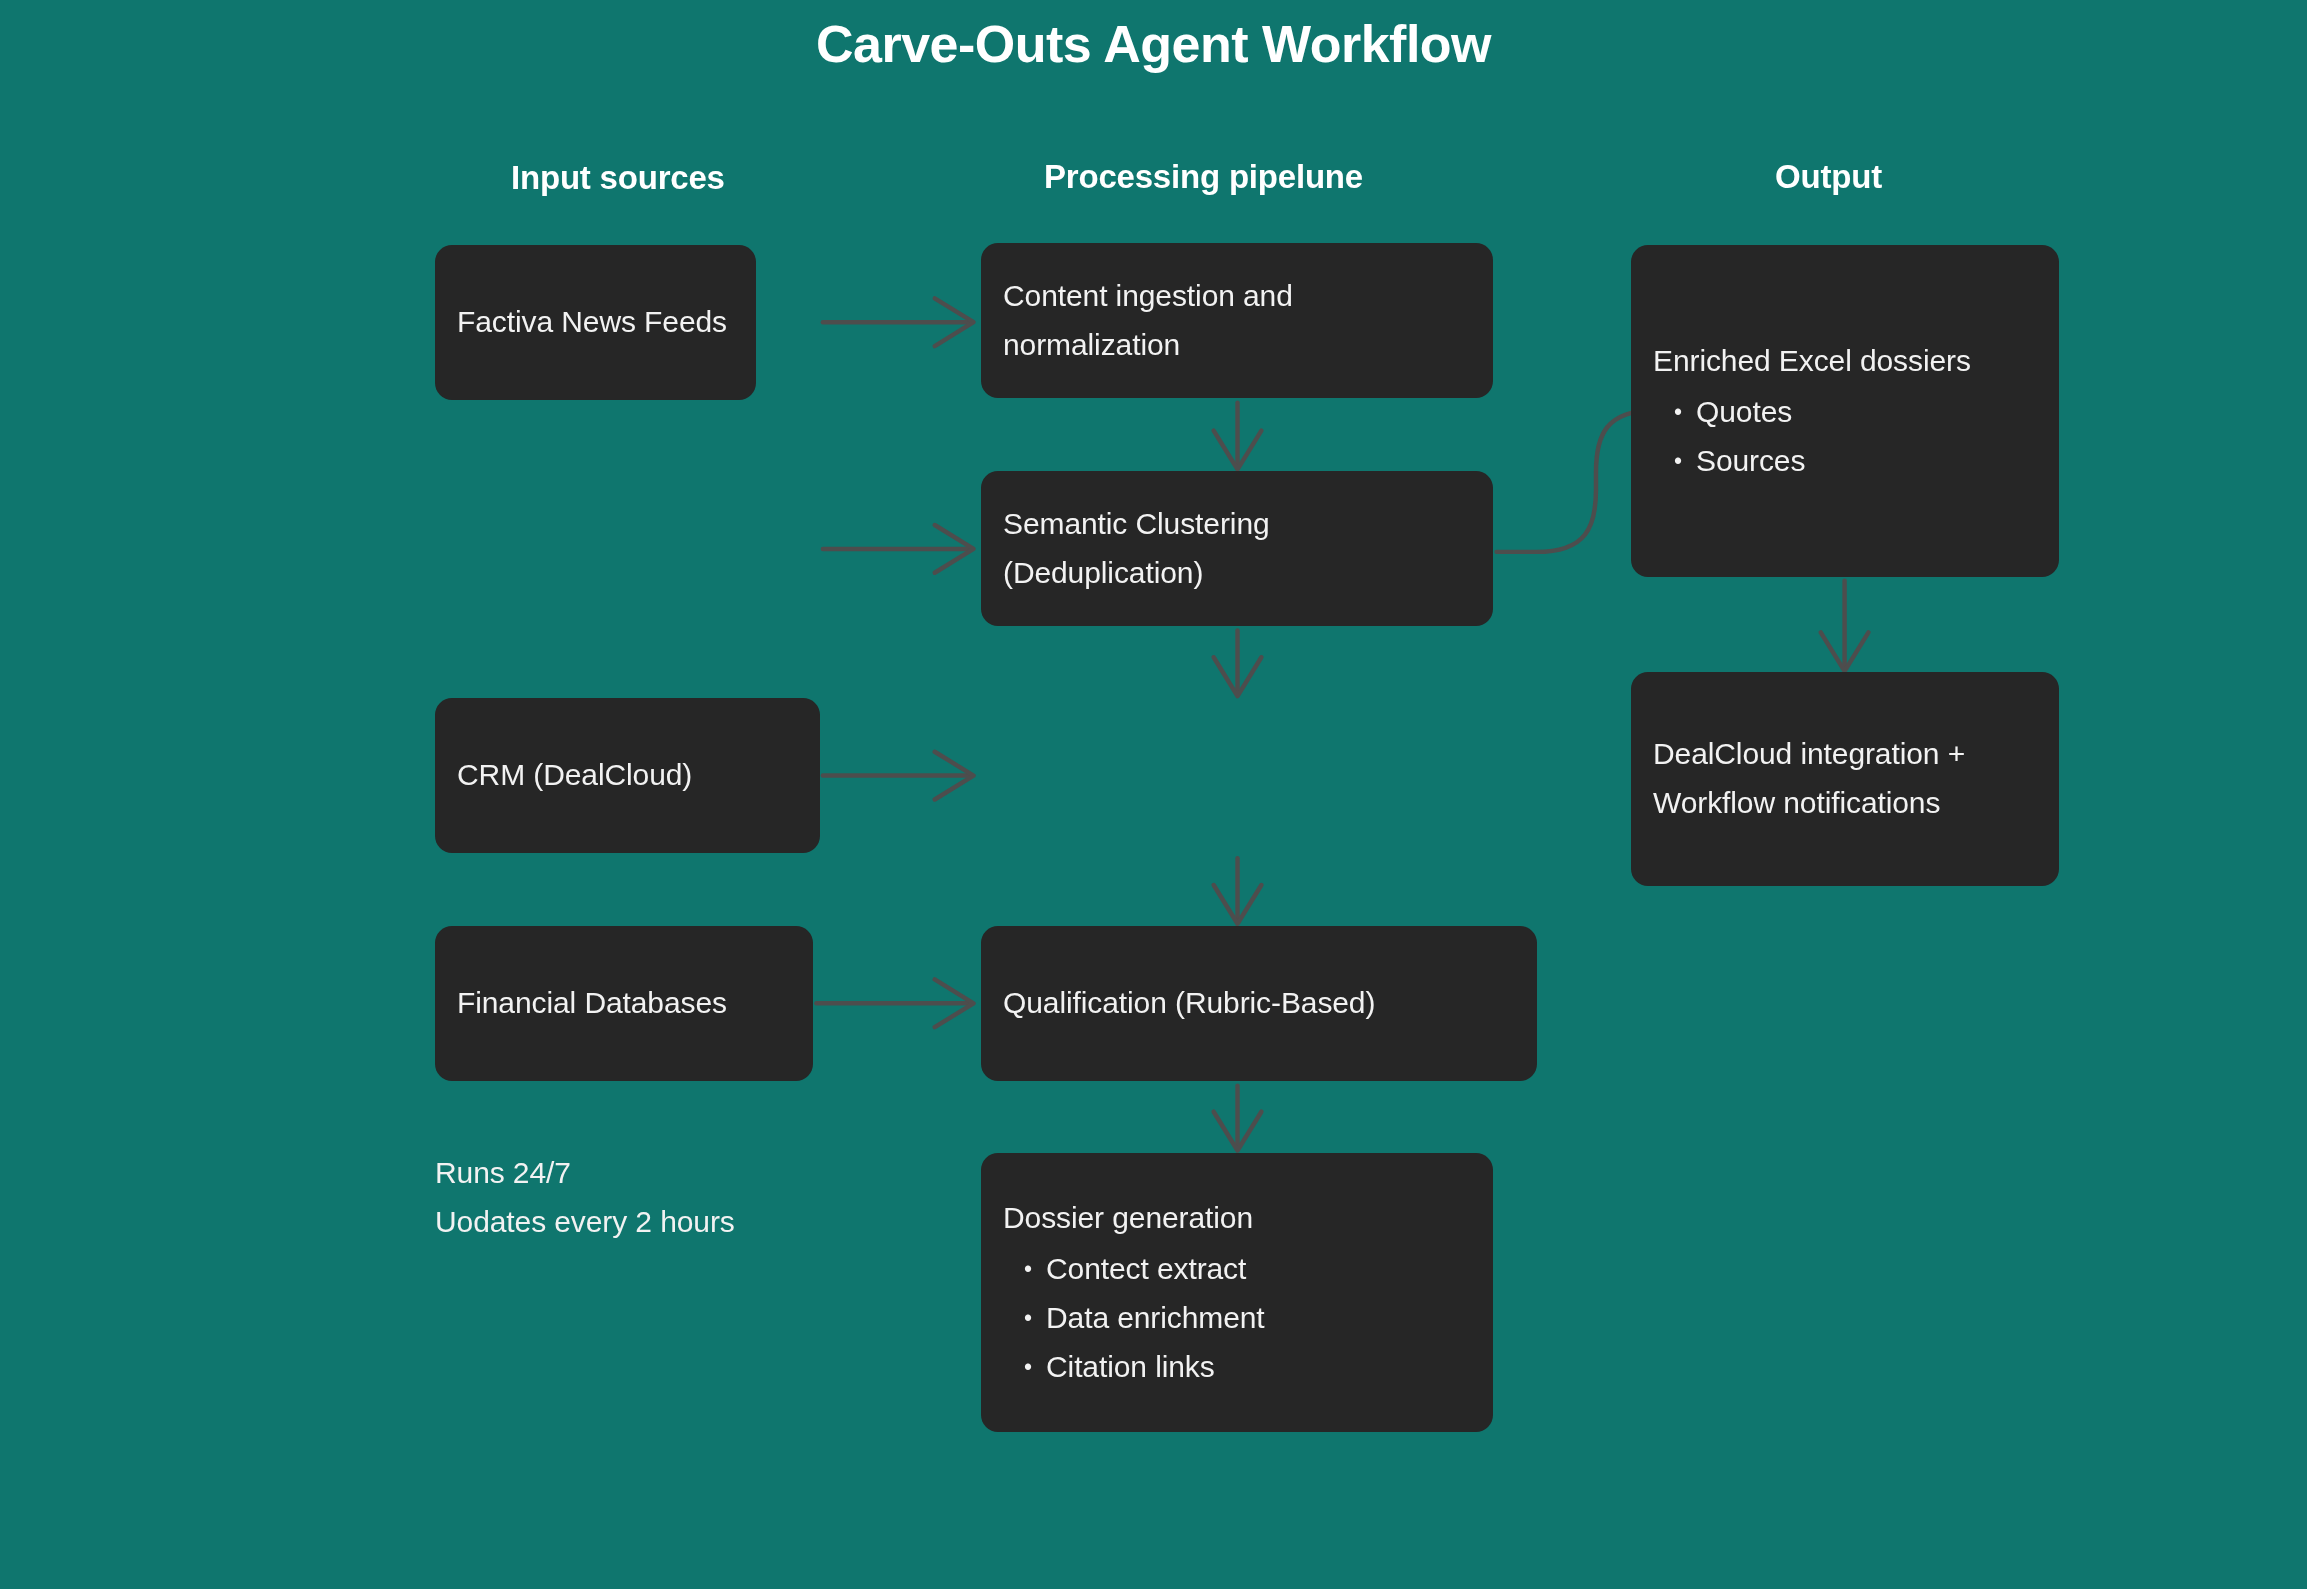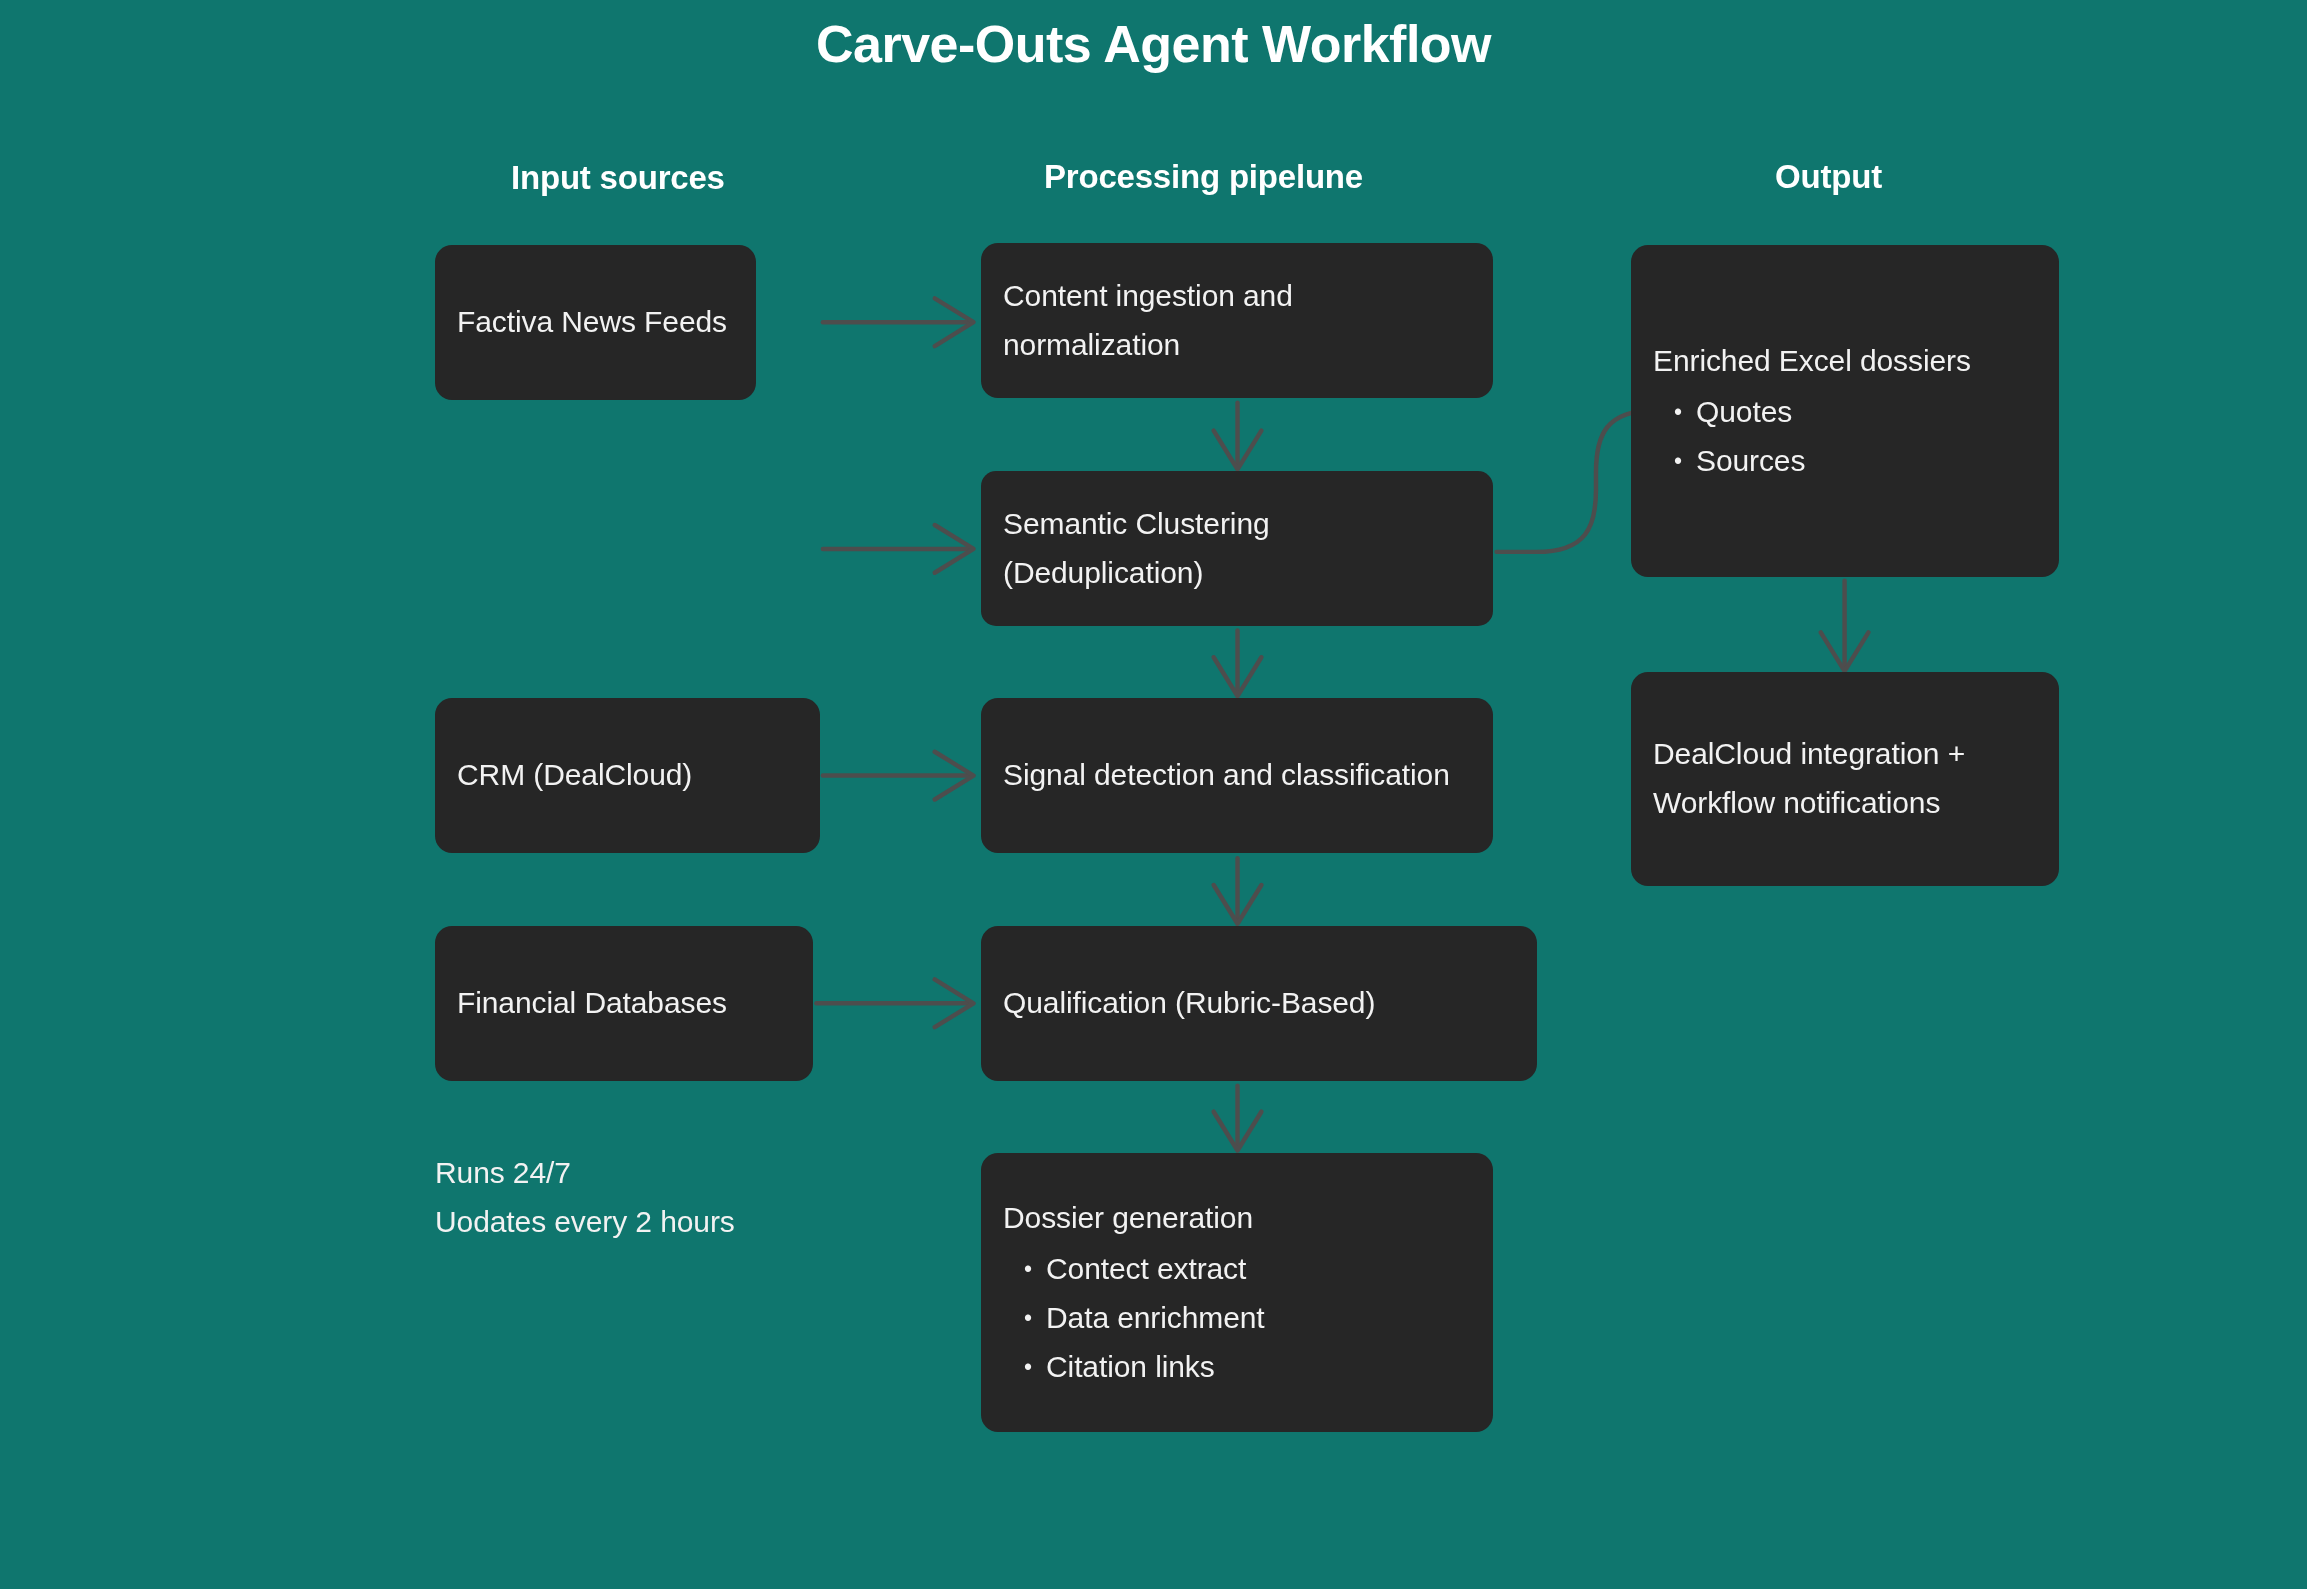--- a/index.html
+++ b/index.html
@@ -86,21 +86,21 @@
   }
 
   
   #n-factiva   { left: 435px; top: 245px;  width: 321px; height: 155px; }
   #n-factset   { left: 435px; top: 471px;  width: 385px; height: 155px; }
   #n-crm       { left: 435px; top: 698px; width: 385px; height: 155px; }
   #n-findb     { left: 435px; top: 926px; width: 378px; height: 155px; }
 
   
   #p-ingestion { left: 981px; top: 243px;  width: 512px; height: 155px; }
-  #p-semantic  { left: 981px; top: 471px;  width: 512px; height: 155px; border-radius: 15px; }
+  #p-semantic  { left: 981px; top: 471px;  width: 512px; height: 155px; }
   #p-signal    { left: 981px; top: 698px; width: 512px; height: 155px; }
   #p-qualify   { left: 981px; top: 926px; width: 556px; height: 155px; }
   #p-dossier   { left: 981px; top: 1153px; width: 512px; height: 279px; }
   #p-dossier .node-title { margin-bottom: 3px; }
 
   
   #o-excel     { left: 1631px; top: 245px;  width: 428px; height: 332px; }
   #o-excel .node-title { margin-bottom: 3px; }
   #o-dealcloud { left: 1631px; top: 672px; width: 428px; height: 214px; }
 
@@ -203,23 +203,20 @@
   <div class="status-note">
     <div>Runs 24/7</div>
     <div>Uodates every 2 hours</div>
   </div>
 
   <div class="node" id="p-ingestion">
     <div class="node-title">Content ingestion and normalization</div>
   </div>
   <div class="node" id="p-semantic">
     <div class="node-title">Semantic Clustering (Deduplication)</div>
-  </div>
-  <div class="node" id="p-signal">
-    <div class="node-title">Signal detection and classification</div>
   </div>
   <div class="node" id="p-qualify">
     <div class="node-title">Qualification (Rubric-Based)</div>
   </div>
   <div class="node" id="p-dossier">
     <div class="node-title">Dossier generation</div>
     <ul class="bullets">
       <li>Contect extract</li>
       <li>Data enrichment</li>
       <li>Citation links</li>

